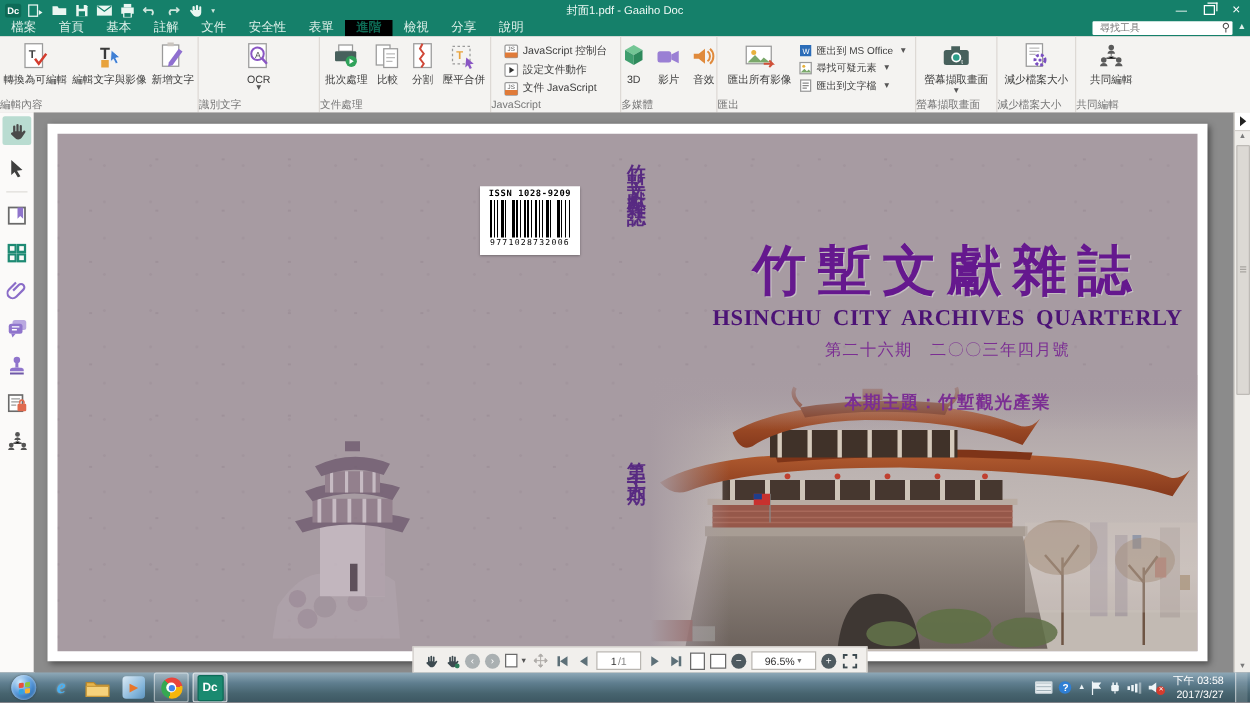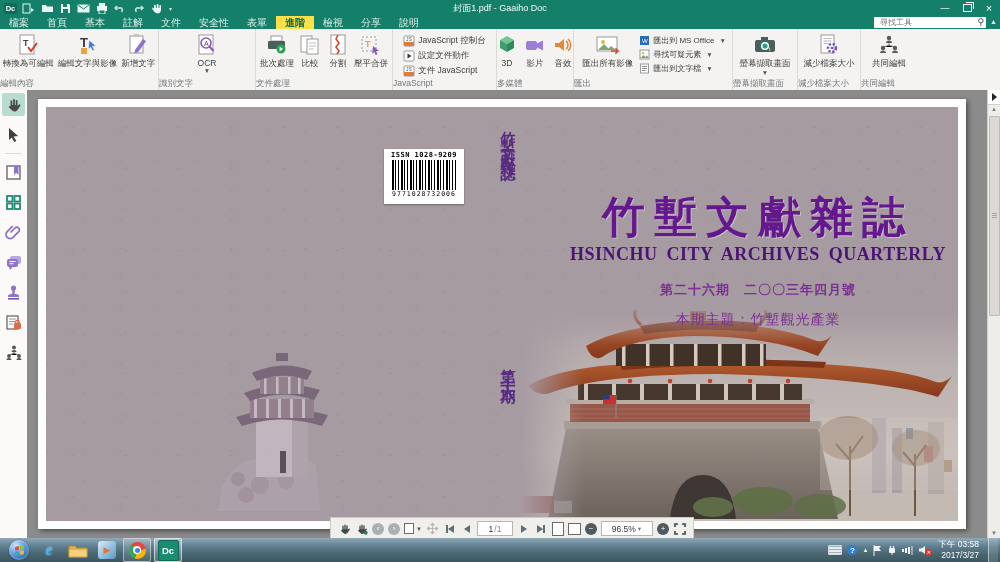--- a/index.html
+++ b/index.html
@@ -14,21 +14,21 @@
   .qa{display:flex;align-items:center;gap:6px}
   .qa svg{display:block}
   .wtitle{position:absolute;left:0;right:0;text-align:center;font-size:9px;color:#f2faf7;pointer-events:none}
   .wbtns{margin-left:auto;display:flex;align-items:center;gap:0;z-index:2}
   .wbtn{width:22px;height:16px;display:flex;align-items:center;justify-content:center;color:#fff;font-size:9px}
   .restore-g{width:7px;height:6px;border:1px solid #fff;position:relative}
   .restore-g:before{content:"";position:absolute;left:2px;top:-3px;width:7px;height:6px;border:1px solid #fff;border-bottom:none;border-left:none}
   
   .tabrow{position:absolute;left:0;top:16px;right:0;height:13px;background:#15806a;display:flex;align-items:stretch}
   .tab{padding:0 9px;font-size:10px;line-height:13px;color:#dff0ea}
-  .tab.active{background:#fde047;color:#0d6b55;font-weight:bold}
+  .tab.active{background:#000000;color:#0d6b55;font-weight:bold}
   .searchbox{position:absolute;right:14px;top:1px;width:106px;height:11px;background:#fff;border-radius:1px;
              display:flex;align-items:center;font-size:8px;color:#8a8a8a;padding:0 2px 0 4px}
   .searchbox input{border:none;outline:none;flex:1;font-size:8px;color:#555;background:transparent;min-width:0}
   .mag{font-size:9px;color:#444;line-height:1}
   .collapse-caret{position:absolute;right:3px;top:2px;color:#dff0ea;font-size:7px}
   
   .ribbon{position:absolute;left:0;top:29px;right:0;height:61px;background:#f4f3f1;
           border-bottom:1px solid #d7d4d0;display:flex}
   .rgroup{height:100%;border-right:1px solid #ddd9d5;display:flex;flex-direction:column;flex:none}
   .ritems{flex:1;display:flex;justify-content:center;align-items:flex-start;padding-top:2px}
@@ -66,22 +66,22 @@
   .spine-v{position:absolute;writing-mode:vertical-rl;color:#582a82;font-weight:bold;font-size:15px;
            letter-spacing:7px;left:452px;font-family:"Liberation Serif","DejaVu Serif",serif}
   .spine-t{top:12px}
   .spine-i{top:250px;letter-spacing:5px}
   .front{position:absolute;left:506px;top:88px;width:412px;text-align:center;z-index:3}
   .cov-title{font-family:"Liberation Serif","DejaVu Serif",serif;font-size:43px;font-weight:bold;
              letter-spacing:9px;color:#65188e;line-height:1.08;white-space:nowrap;
              text-shadow:1px 1px 0 rgba(255,255,255,.35)}
   .cov-sub{font-family:"Liberation Serif","DejaVu Serif",serif;font-size:18px;font-weight:bold;
            letter-spacing:.5px;word-spacing:4px;color:#4c1376;margin-top:3px;white-space:nowrap}
-  .cov-issue{font-size:13px;font-weight:bold;color:#7b2e93;margin-top:16px;letter-spacing:1px}
-  .cov-theme{font-size:14px;font-weight:normal;color:#7b2e93;margin-top:12px;letter-spacing:1px}
+  .cov-issue{font-size:13px;font-weight:normal;color:#7b2e93;margin-top:6px;letter-spacing:1px}
+  .cov-theme{font-size:14px;font-weight:bold;color:#7b2e93;margin-top:24px;letter-spacing:1px}
   
   .viewbar{position:absolute;left:303px;top:427px;height:21px;background:#f1efec;border:1px solid #cfccc7;
            display:flex;align-items:center;gap:4px;padding:0 7px;z-index:5}
   .vico{display:flex;align-items:center;justify-content:center;width:13px;height:13px}
   .tri{width:0;height:0;border-top:4px solid transparent;border-bottom:4px solid transparent}
   .tri.r{border-left:6px solid #5d7078}
   .tri.l{border-right:6px solid #5d7078}
   .bar-v{width:2px;height:8px;background:#5d7078}
   .circbtn{width:12px;height:12px;border-radius:50%;background:#aab0b2;color:#fff;font-size:8px;
            display:flex;align-items:center;justify-content:center;line-height:1}

